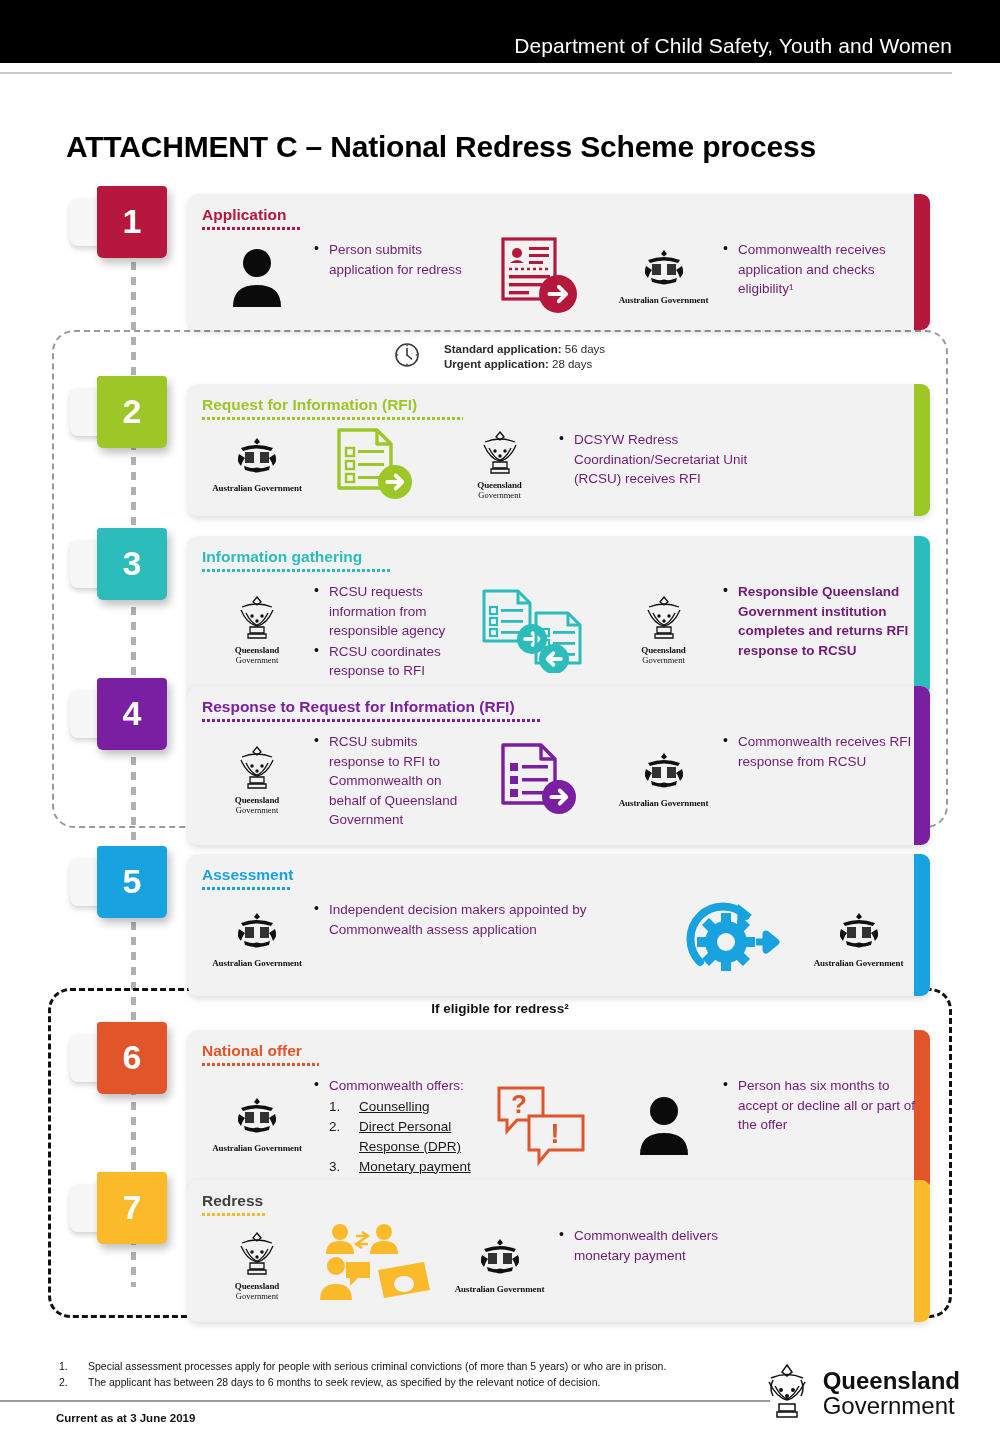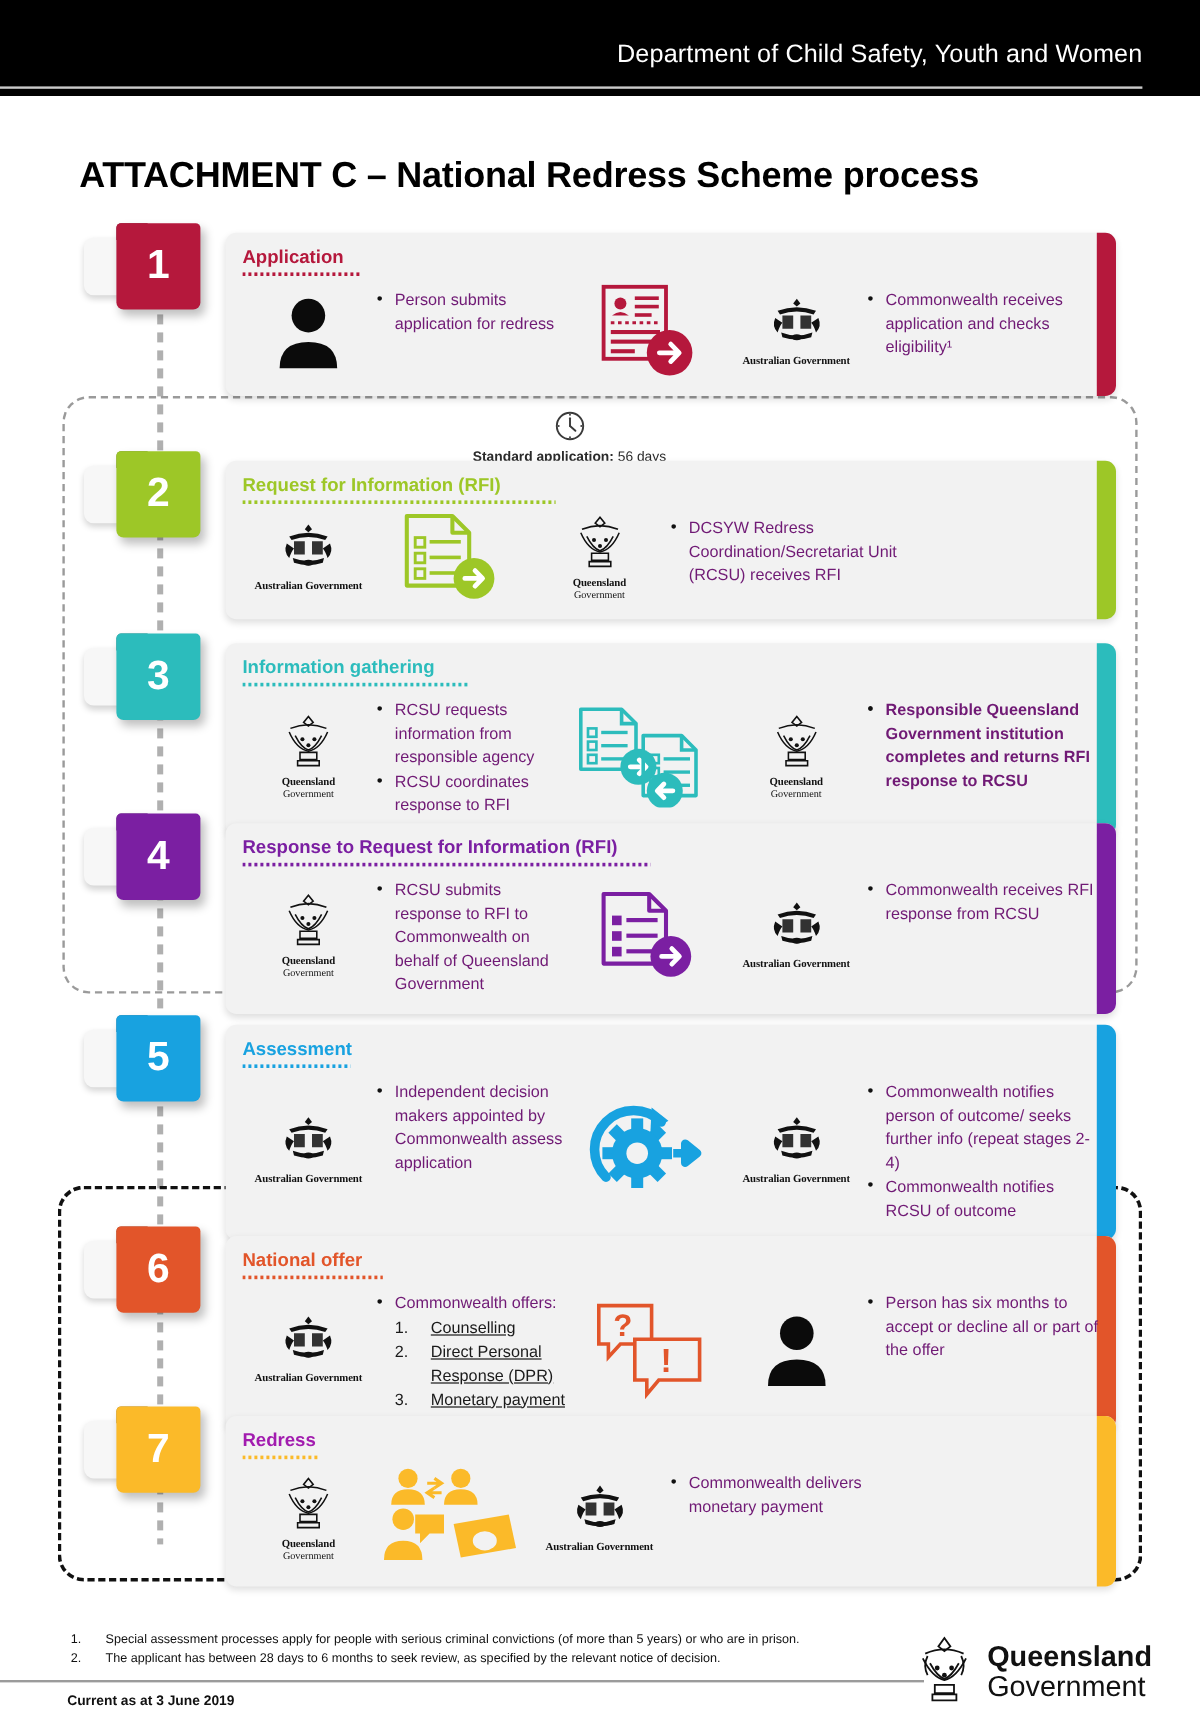--- a/index.html
+++ b/index.html
@@ -6,21 +6,21 @@
   html, body {
     width: 1000px; height: 1444px;
     background: #ffffff;
     font-family: "Liberation Sans", sans-serif;
     color: #1a1a1a;
     overflow: hidden;
   }
 
   
   .topbar {
-    position: absolute; left: 0; top: 0; width: 1000px; height: 80px;
+    position: absolute; left: 0; top: 0; width: 1000px; height: 63px;
     background: #000000;
   }
   .topbar-title {
     position: absolute; right: 48px; top: 34px;
     color: #ffffff; font-size: 21px; font-weight: 400;
     letter-spacing: .1px; white-space: nowrap;
   }
   .topbar-rule {
     position: absolute; left: 0; top: 72px; width: 952px; height: 2px;
     background: #c9c9c9;
@@ -39,21 +39,21 @@
   }
   .group-box.dark {
     border: 3px dashed #111111; border-radius: 22px;
   }
   .group-label {
     position: absolute; top: 10px; left: 0; width: 100%;
     text-align: center; font-size: 13.5px; font-weight: 700; color: #111;
   }
   .clock-note {
     position: absolute; top: 10px; left: 340px;
-    display: flex; align-items: center; gap: 6px; flex-direction: column;
+    display: flex; gap: 24px;
   }
   .clock-note .lines { font-size: 11.5px; line-height: 15px; color: #2b2b2b; }
   .clock-note .lines b { font-weight: 700; }
 
   
   .connector {
     position: absolute; left: 131px; top: 232px; width: 5px; height: 1055px;
     background-image: linear-gradient(#b0b0b0 55%, rgba(255,255,255,0) 0%);
     background-size: 5px 15px; background-repeat: repeat-y;
     z-index: 0;
@@ -574,26 +574,20 @@
         <path d="M29 16 h9 v11 h-9z" opacity=".85"></path>
         <path d="M8 18 q-3 7 2 12 q2 -6 4 -8z"></path>
         <path d="M44 18 q3 7 -2 12 q-2 -6 -4 -8z"></path>
         <path d="M13 30 q13 5 26 0 l-1 4 q-12 4 -24 0z"></path>
         <ellipse cx="26" cy="34" rx="4" ry="2.5"></ellipse>
       </g>
     </svg>
     <div class="crest-name">Australian Government</div>
   </div>
           </div>
-        <div class="col-right">
-            <ul class="bul">
-              <li class="">Commonwealth notifies person of outcome/ seeks further info (repeat stages 2-4)</li>
-              <li class="">Commonwealth notifies RCSU of outcome</li>
-            </ul>
-          </div>
       </div>
     </div>
   </div>
   <div class="step" style="top:1022px;">
     <div class="tab-wrap">
       <div class="tab-tail"></div>
       <div class="tab-fold" style="background:#e2552a;"></div>
       <div class="tab" style="background:#e2552a;">
         <span>6</span>
       </div>
@@ -655,21 +649,21 @@
   <div class="step" style="top:1172px;">
     <div class="tab-wrap">
       <div class="tab-tail"></div>
       <div class="tab-fold" style="background:#fbba29;"></div>
       <div class="tab" style="background:#fbba29;">
         <span>7</span>
       </div>
     </div>
     <div class="panel" style="min-height:140px;">
       <div class="panel-accent" style="background:#fbba29;"></div>
-      <div class="step-heading" style="color:#a21caf;">Redress</div>
+      <div class="step-heading" style="color:#404040;">Redress</div>
       <div class="heading-underline" style="color:#fbba29; width:63px;"></div>
       <div class="cols">
         <div class="col-logo">
             <div class="crest">
     <svg width="48" height="46" viewBox="0 0 48 46">
       <g fill="none" stroke="#111" stroke-width="1.3">
         <path d="M24 3 l4 5 -4 3 -4 -3z"></path>
         <path d="M9 13 q15 -6 30 0"></path>
         <path d="M8 16 q6 14 16 16 q10 -2 16 -16"></path>
         <path d="M13 19 q5 10 11 12 q6 -2 11 -12"></path>

